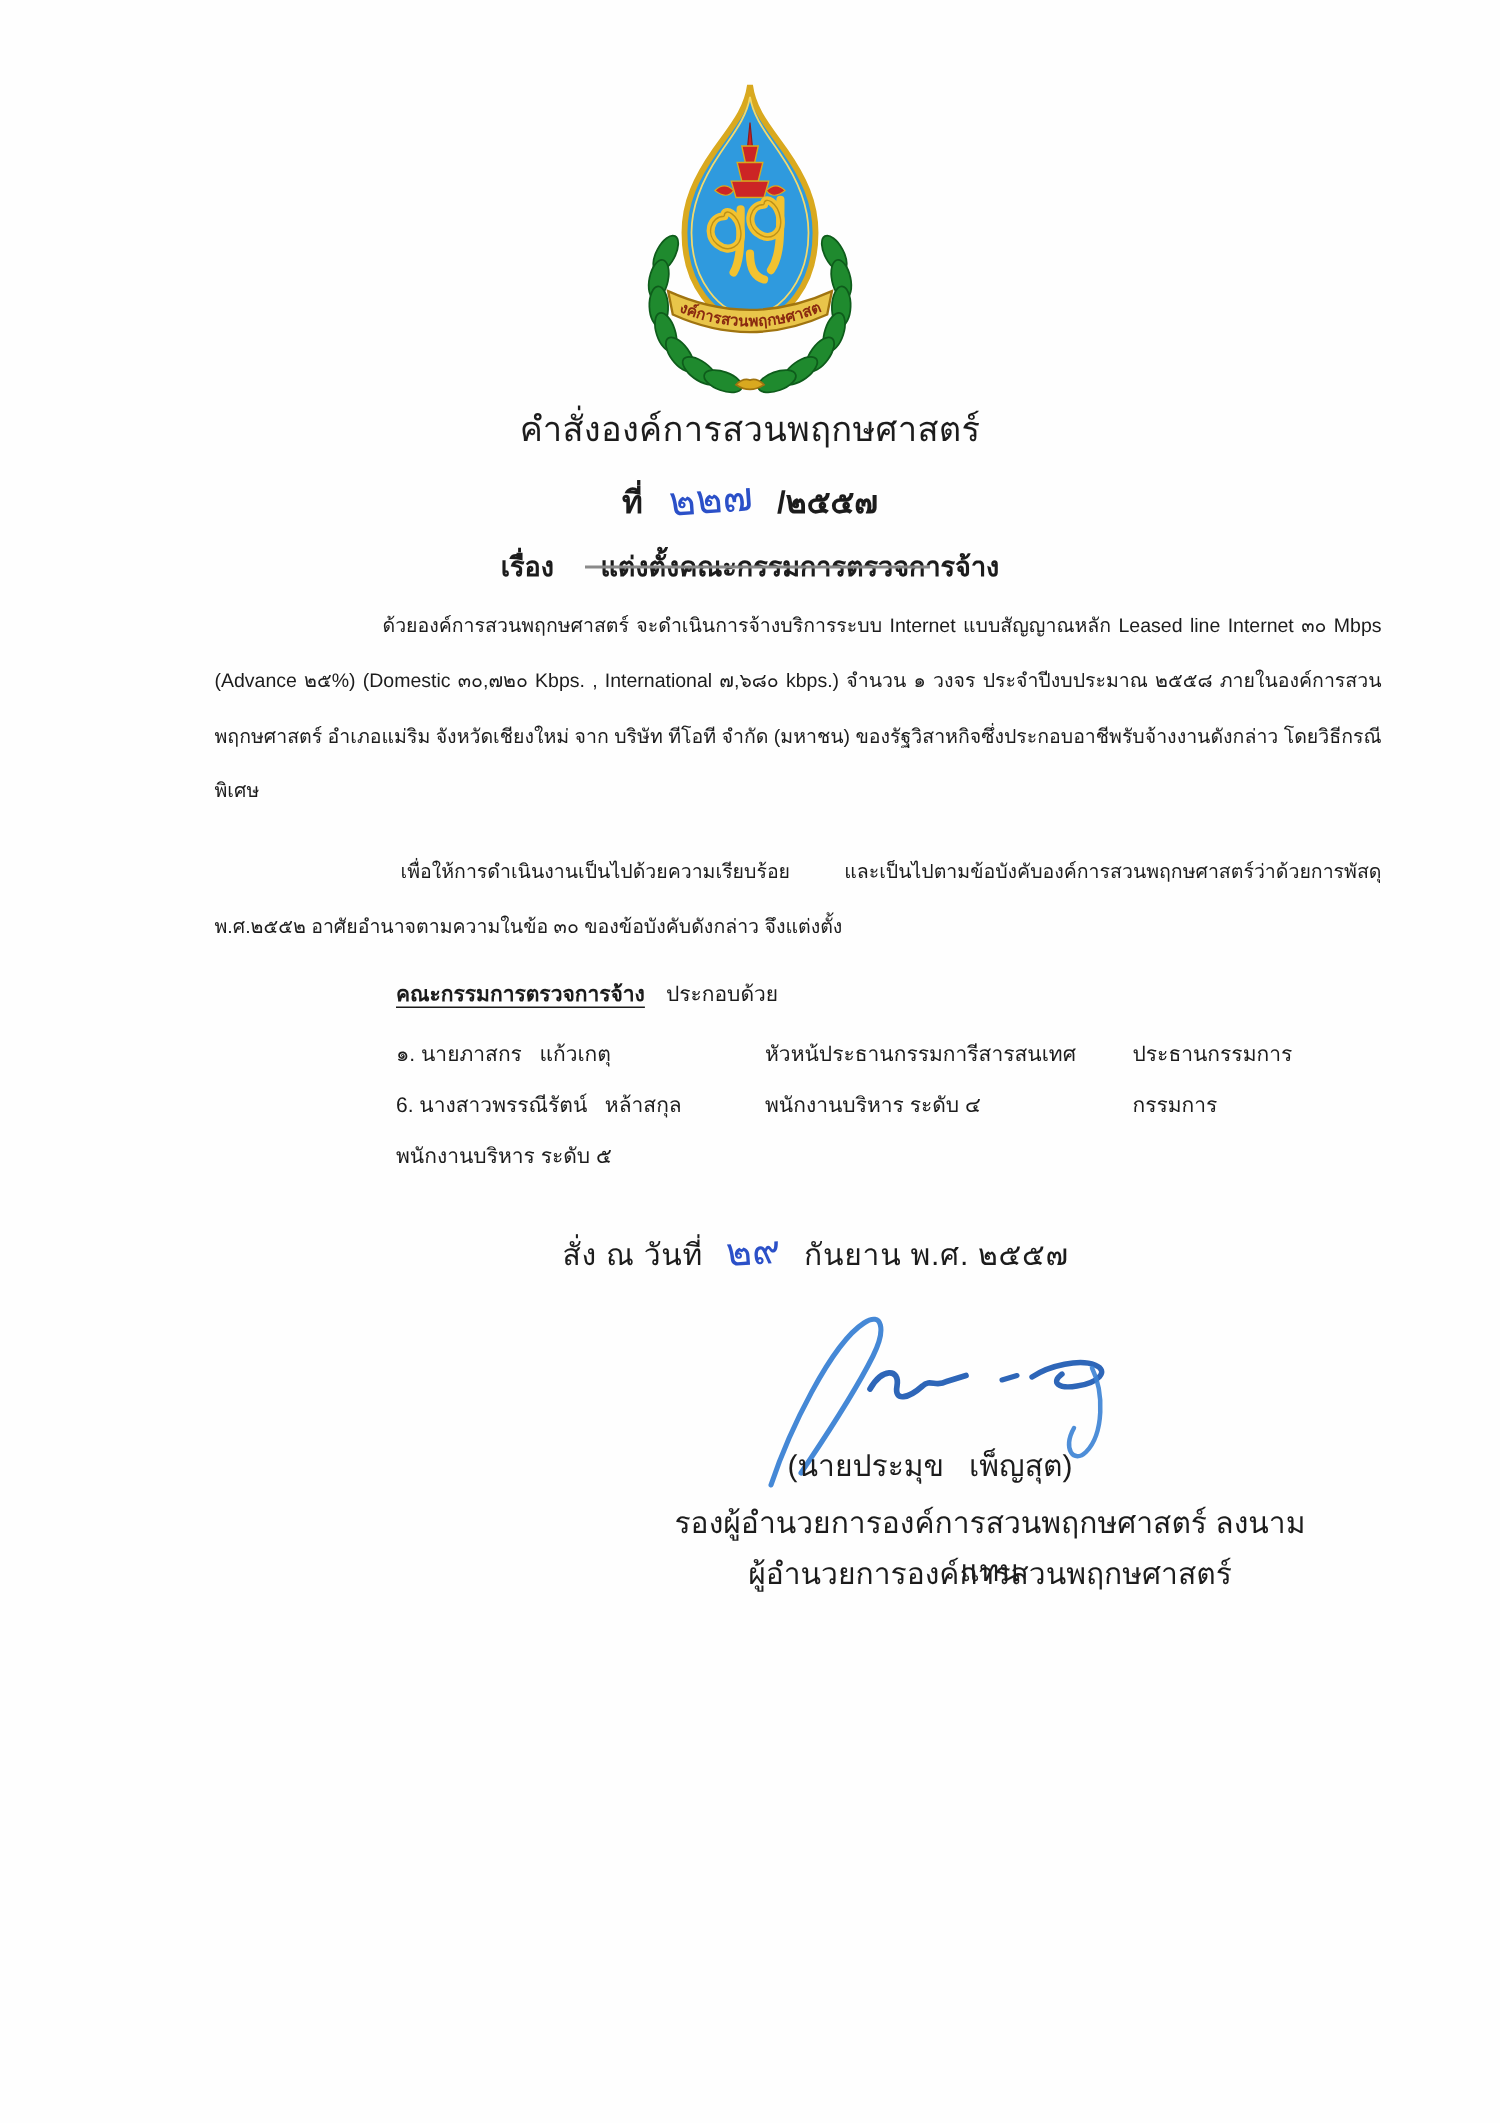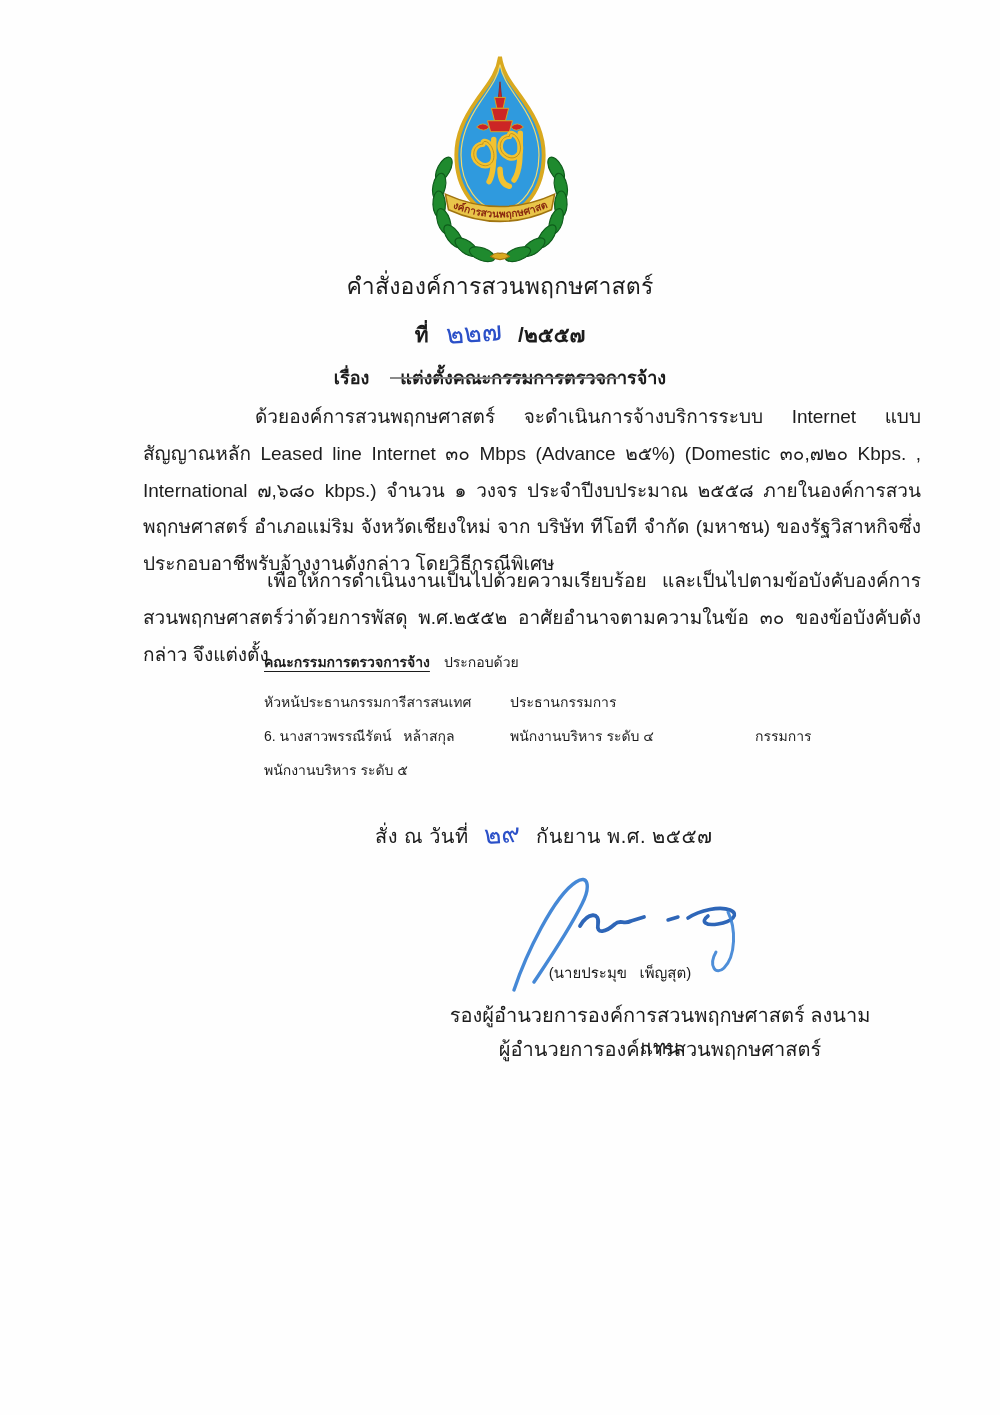--- a/index.html
+++ b/index.html
@@ -28,42 +28,42 @@
     display:inline-block;
     transform:rotate(-4deg);
   }
   .hand-no{font-size:27px;margin:0 10px 0 12px;}
   .hand-day{font-size:26px;margin:0 10px;}
 
   .divider{top:377px;left:390px;width:230px;height:2px;background:#8a8a8a;}
 
   .para{
     left:143px;width:778px;
-    font-size:19px;line-height:36.8px;
+    font-size:13px;line-height:36.8px;
     text-align:justify;
   }
   .para1{top:399px;text-indent:112px;}
   .para2{top:563px;text-indent:124px;}
 
   .committee{top:651px;left:264px;width:660px;font-size:14px;}
   .committee-heading{margin-bottom:3px;}
   .committee-heading b{text-decoration:underline;text-underline-offset:4px;}
   .committee-heading .suffix{margin-left:14px;}
   .crow{
     display:grid;
     grid-template-columns:246px 245px auto;
     height:34px;align-items:end;
   }
   .committee-table{margin-top:6px;}
 
   .date-line{top:813px;left:375px;font-size:20px;}
   .date-sp{letter-spacing:.5px;}
 
   .sig-svg{top:872px;left:492px;}
-  .sig-name{top:961px;left:440px;width:360px;text-align:center;font-size:15px;}
+  .sig-name{top:961px;left:440px;width:360px;text-align:center;font-size:20px;}
   .sig-title1{top:999px;left:430px;width:460px;text-align:center;font-size:20px;}
   .sig-title2{top:1033px;left:430px;width:460px;text-align:center;font-size:20px;}
 </style>
 </head>
 <body>
 
 <div class="page">
 
   <div class="abs logo-wrap">
     <svg width="156" height="214" viewBox="0 0 200 274" aria-hidden="true">
@@ -149,20 +149,21 @@
 
   <div class="abs para para1">ด้วยองค์การสวนพฤกษศาสตร์ จะดำเนินการจ้างบริการระบบ Internet  แบบสัญญาณหลัก Leased line Internet ๓๐ Mbps (Advance ๒๕%) (Domestic ๓๐,๗๒๐ Kbps. , International ๗,๖๘๐ kbps.) จำนวน ๑ วงจร ประจำปีงบประมาณ ๒๕๕๘ ภายในองค์การสวนพฤกษศาสตร์ อำเภอแม่ริม จังหวัดเชียงใหม่ จาก บริษัท ทีโอที จำกัด (มหาชน) ของรัฐวิสาหกิจซึ่งประกอบอาชีพรับจ้างงานดังกล่าว โดยวิธีกรณีพิเศษ</div>
   <div class="abs para para2">เพื่อให้การดำเนินงานเป็นไปด้วยความเรียบร้อย และเป็นไปตามข้อบังคับองค์การสวนพฤกษศาสตร์ว่าด้วยการพัสดุ พ.ศ.๒๕๕๒ อาศัยอำนาจตามความในข้อ ๓๐ ของข้อบังคับดังกล่าว จึงแต่งตั้ง</div>
 
   <div class="abs committee">
     <div class="committee-heading">
       <b>คณะกรรมการตรวจการจ้าง</b><span class="suffix">ประกอบด้วย</span>
     </div>
     <div class="committee-table">
       <div class="crow">
+        <span class="pre">๑. นายภาสกร   แก้วเกตุ</span>
         <span>หัวหน้ประธานกรรมการีสารสนเทศ</span>
         <span>ประธานกรรมการ</span>
       </div>
       <div class="crow">
         <span class="pre">6. นางสาวพรรณีรัตน์   หล้าสกุล</span>
         <span>พนักงานบริหาร ระดับ ๔</span>
         <span>กรรมการ</span>
       </div>
       <div class="crow">
         <span>พนักงานบริหาร ระดับ ๕</span>

